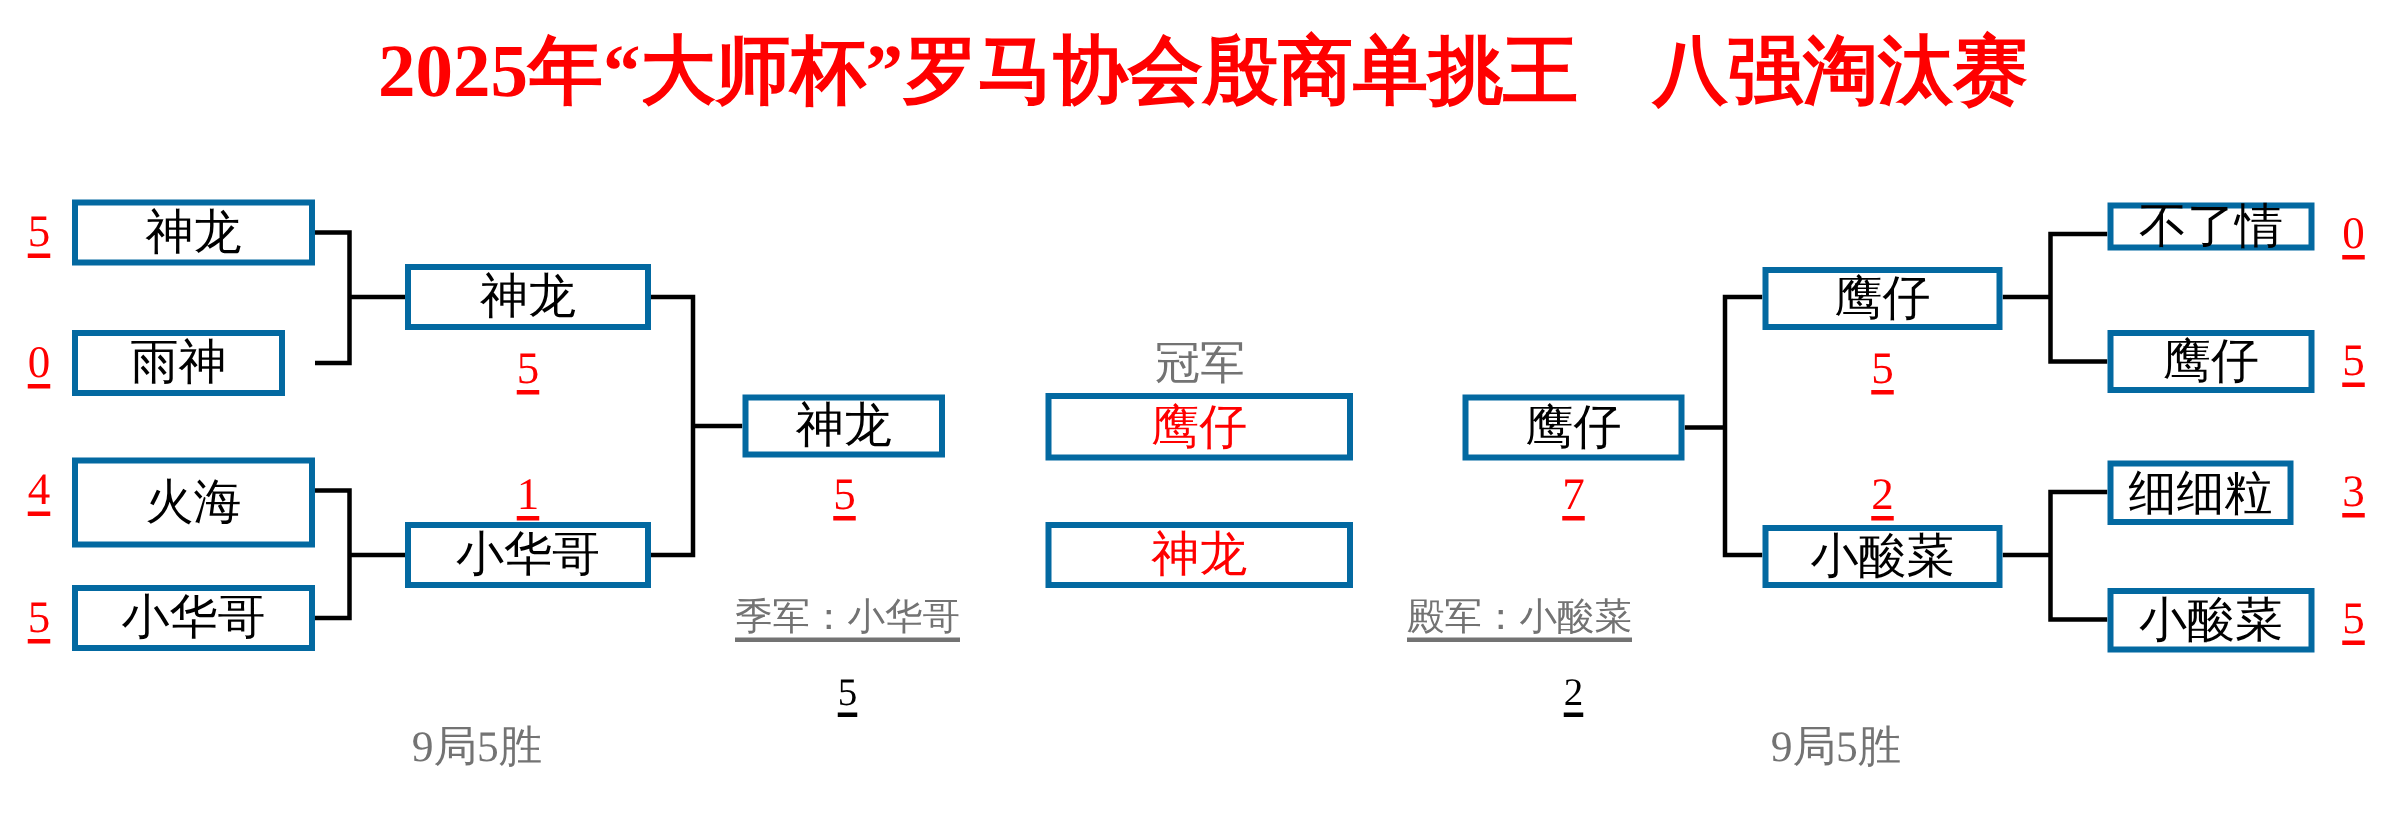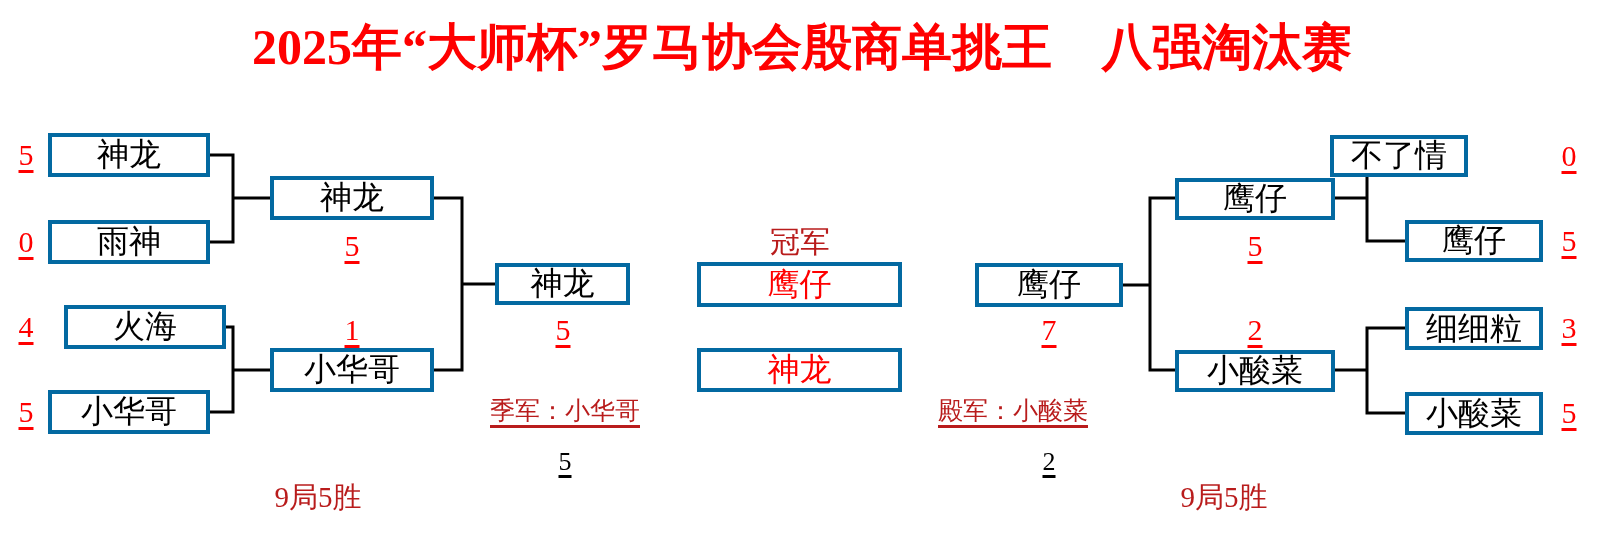--- a/index.html
+++ b/index.html
@@ -24,21 +24,21 @@
   .pbox.red{color:#f00;}
   .score{
     position:absolute;font-size:30px;color:#f00;
     line-height:36px;text-align:center;
     text-decoration:underline;text-decoration-thickness:2.5px;text-underline-offset:5px;
   }
   .score.side{width:36px;}
   .score.cent{transform:translateX(-50%);padding:0 5px;}
   .score.blk{color:#000;font-size:26px;transform:translateX(-50%);padding:0 4px;}
   .lbl{
-    position:absolute;color:#b91c1c;white-space:nowrap;transform:translateX(-50%);
+    position:absolute;color:#737373;white-space:nowrap;transform:translateX(-50%);
   }
   .lbl.champ{font-size:30px;}
   .lbl.place{
     font-size:25px;
     text-decoration:underline;text-decoration-thickness:2.5px;text-underline-offset:6px;
   }
   .lbl.note{font-size:29px;}
 </style>
 </head>
 <body>
@@ -50,22 +50,22 @@
   <svg class="lines" width="1604" height="543" viewBox="0 0 1604 543">
     <path d="M210 155 H233 V242 H210 M233 198 H270
              M210 327 H233 V412 H210 M233 370 H270
              M434 198 H462 V370 H434 M462 284 H495
              M1405 156 H1367 V241 H1405 M1367 198 H1335
              M1405 328 H1367 V413 H1405 M1367 370 H1335
              M1175 198 H1150 V370 H1175 M1150 285 H1123" stroke="#000" stroke-width="3" fill="none"></path>
   </svg>
 
   <div class="pbox" style="left:48px;top:133px;width:162px;height:44px">神龙</div>
-  <div class="pbox" style="left:48px;top:220px;width:162px;height:44px">雨神</div>
-  <div class="pbox" style="left:64px;top:305px;width:162px;height:44px">火海</div>
+  <div class="pbox" style="left:48px;top:220px;width:142px;height:44px">雨神</div>
+  <div class="pbox" style="left:48px;top:305px;width:162px;height:60px">火海</div>
   <div class="pbox" style="left:48px;top:390px;width:162px;height:44px">小华哥</div>
   <div class="score side" style="left:8px;top:137px">5</div>
   <div class="score side" style="left:8px;top:224px">0</div>
   <div class="score side" style="left:8px;top:309px">4</div>
   <div class="score side" style="left:8px;top:394px">5</div>
 
   <div class="pbox" style="left:270px;top:176px;width:164px;height:44px">神龙</div>
   <div class="pbox" style="left:270px;top:348px;width:164px;height:44px">小华哥</div>
   <div class="score cent" style="left:352px;top:228px">5</div>
   <div class="score cent" style="left:352px;top:312px">1</div>
@@ -82,23 +82,23 @@
   <div class="score blk" style="left:1049px;top:444px">2</div>
 
   <div class="pbox" style="left:975px;top:263px;width:148px;height:44px">鹰仔</div>
   <div class="score cent" style="left:1049px;top:312px">7</div>
 
   <div class="pbox" style="left:1175px;top:178px;width:160px;height:42px">鹰仔</div>
   <div class="pbox" style="left:1175px;top:350px;width:160px;height:42px">小酸菜</div>
   <div class="score cent" style="left:1255px;top:228px">5</div>
   <div class="score cent" style="left:1255px;top:312px">2</div>
 
-  <div class="pbox" style="left:1330px;top:135px;width:138px;height:42px">不了情</div>
+  <div class="pbox" style="left:1405px;top:135px;width:138px;height:32px">不了情</div>
   <div class="pbox" style="left:1405px;top:220px;width:138px;height:42px">鹰仔</div>
-  <div class="pbox" style="left:1405px;top:307px;width:138px;height:43px">细细粒</div>
+  <div class="pbox" style="left:1405px;top:307px;width:124px;height:43px">细细粒</div>
   <div class="pbox" style="left:1405px;top:392px;width:138px;height:43px">小酸菜</div>
   <div class="score side" style="left:1551px;top:138px">0</div>
   <div class="score side" style="left:1551px;top:223px">5</div>
   <div class="score side" style="left:1551px;top:310px">3</div>
   <div class="score side" style="left:1551px;top:395px">5</div>
 
   <div class="lbl note" style="left:318px;top:478px">9局5胜</div>
   <div class="lbl note" style="left:1224px;top:478px">9局5胜</div>
 
 </div>

